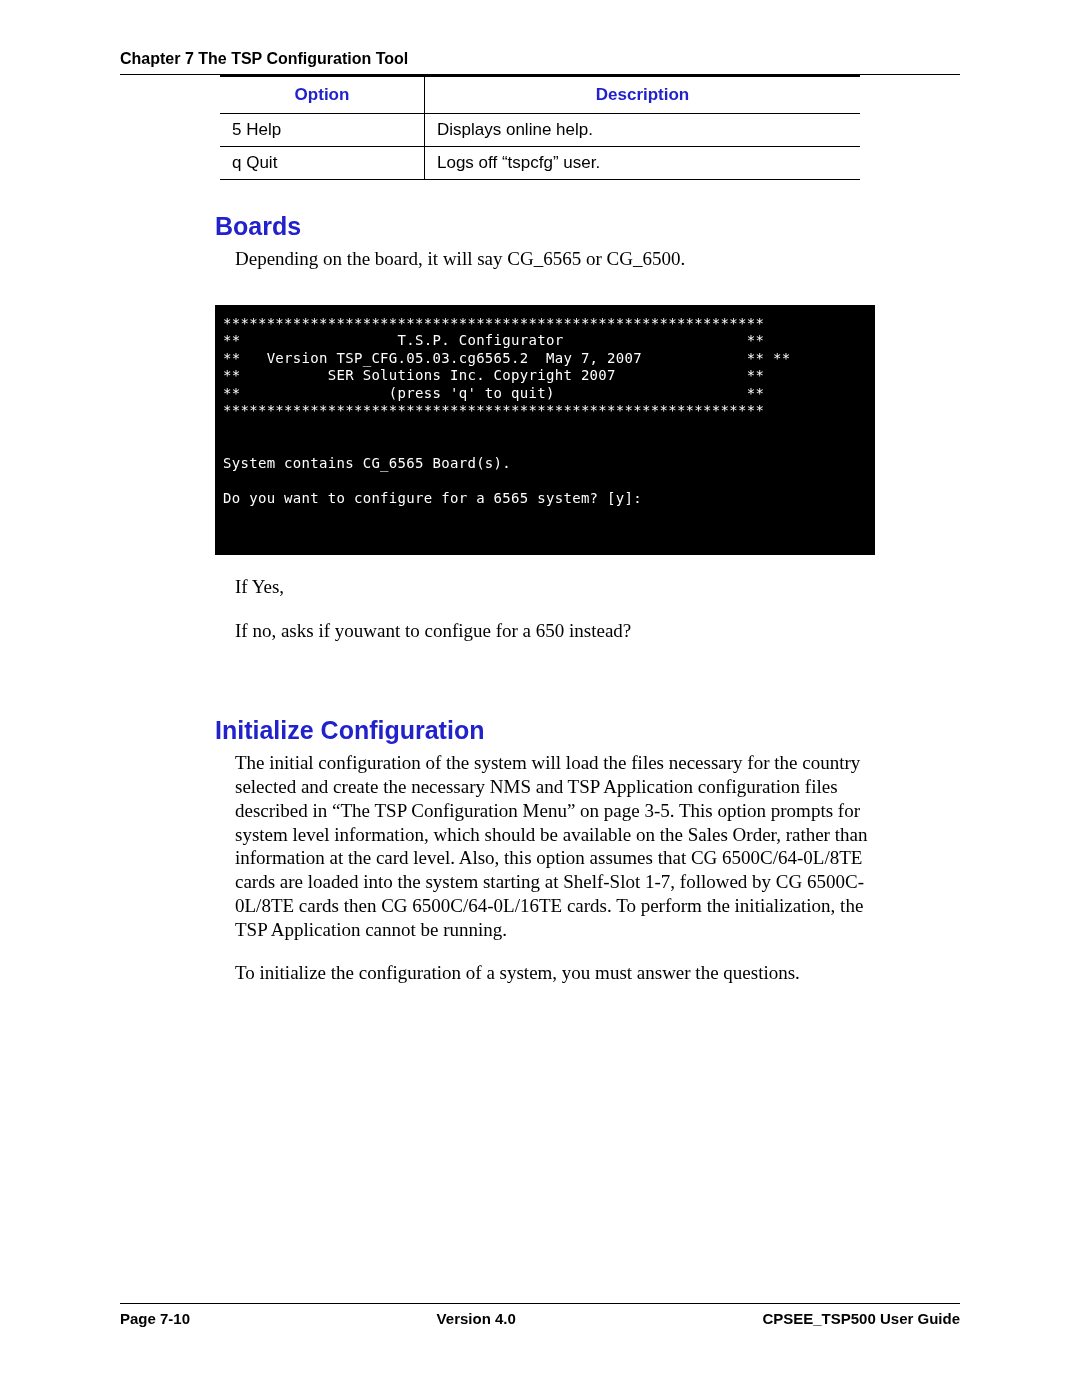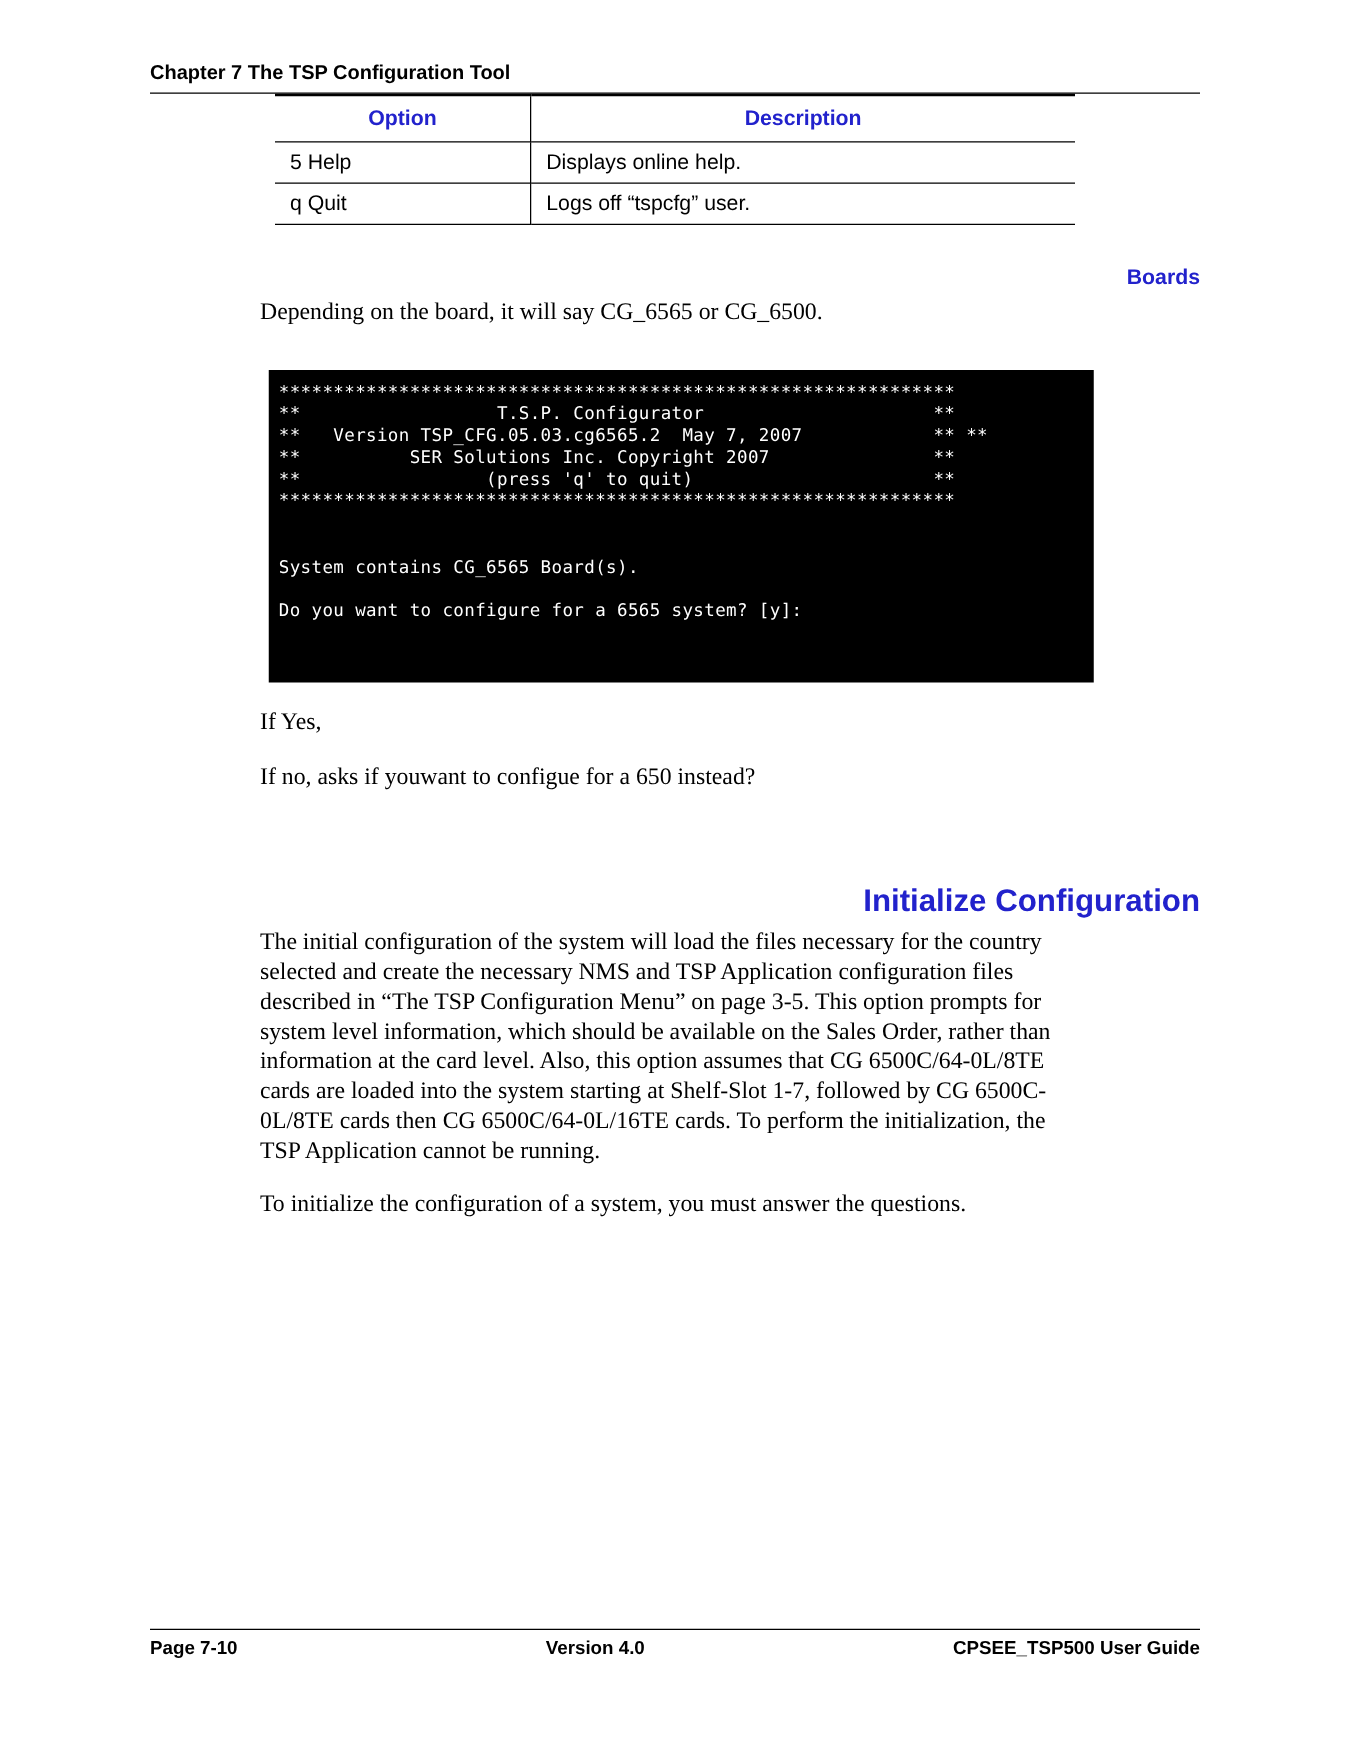--- a/index.html
+++ b/index.html
@@ -57,32 +57,30 @@
   table.options th:first-child, table.options td:first-child {
     width: 180px;
     border-right: 1px solid #000;
   }
   .section-h {
     font-family: Arial, Helvetica, sans-serif;
     color: #2222cc;
     font-weight: bold;
   }
   .boards-h {
-    font-size: 17px;
+    font-size: 25px;
     margin: 32px 0 6px 95px;
-    text-align: right;
   }
   .initconf-h {
     font-size: 25px;
     margin: 74px 0 6px 95px;
-    text-align: right;
   }
   .para {
     font-size: 19px;
-    margin: 6px 0 0 88px;
+    margin: 6px 0 0 115px;
     line-height: 1.25;
     width: 640px;
   }
   .para + .para { margin-top: 20px; }
   .terminal {
     margin: 34px 0 20px 95px;
     width: 660px;
     font-family: "Lucida Console", "Courier New", monospace;
     font-size: 14px;
   }

